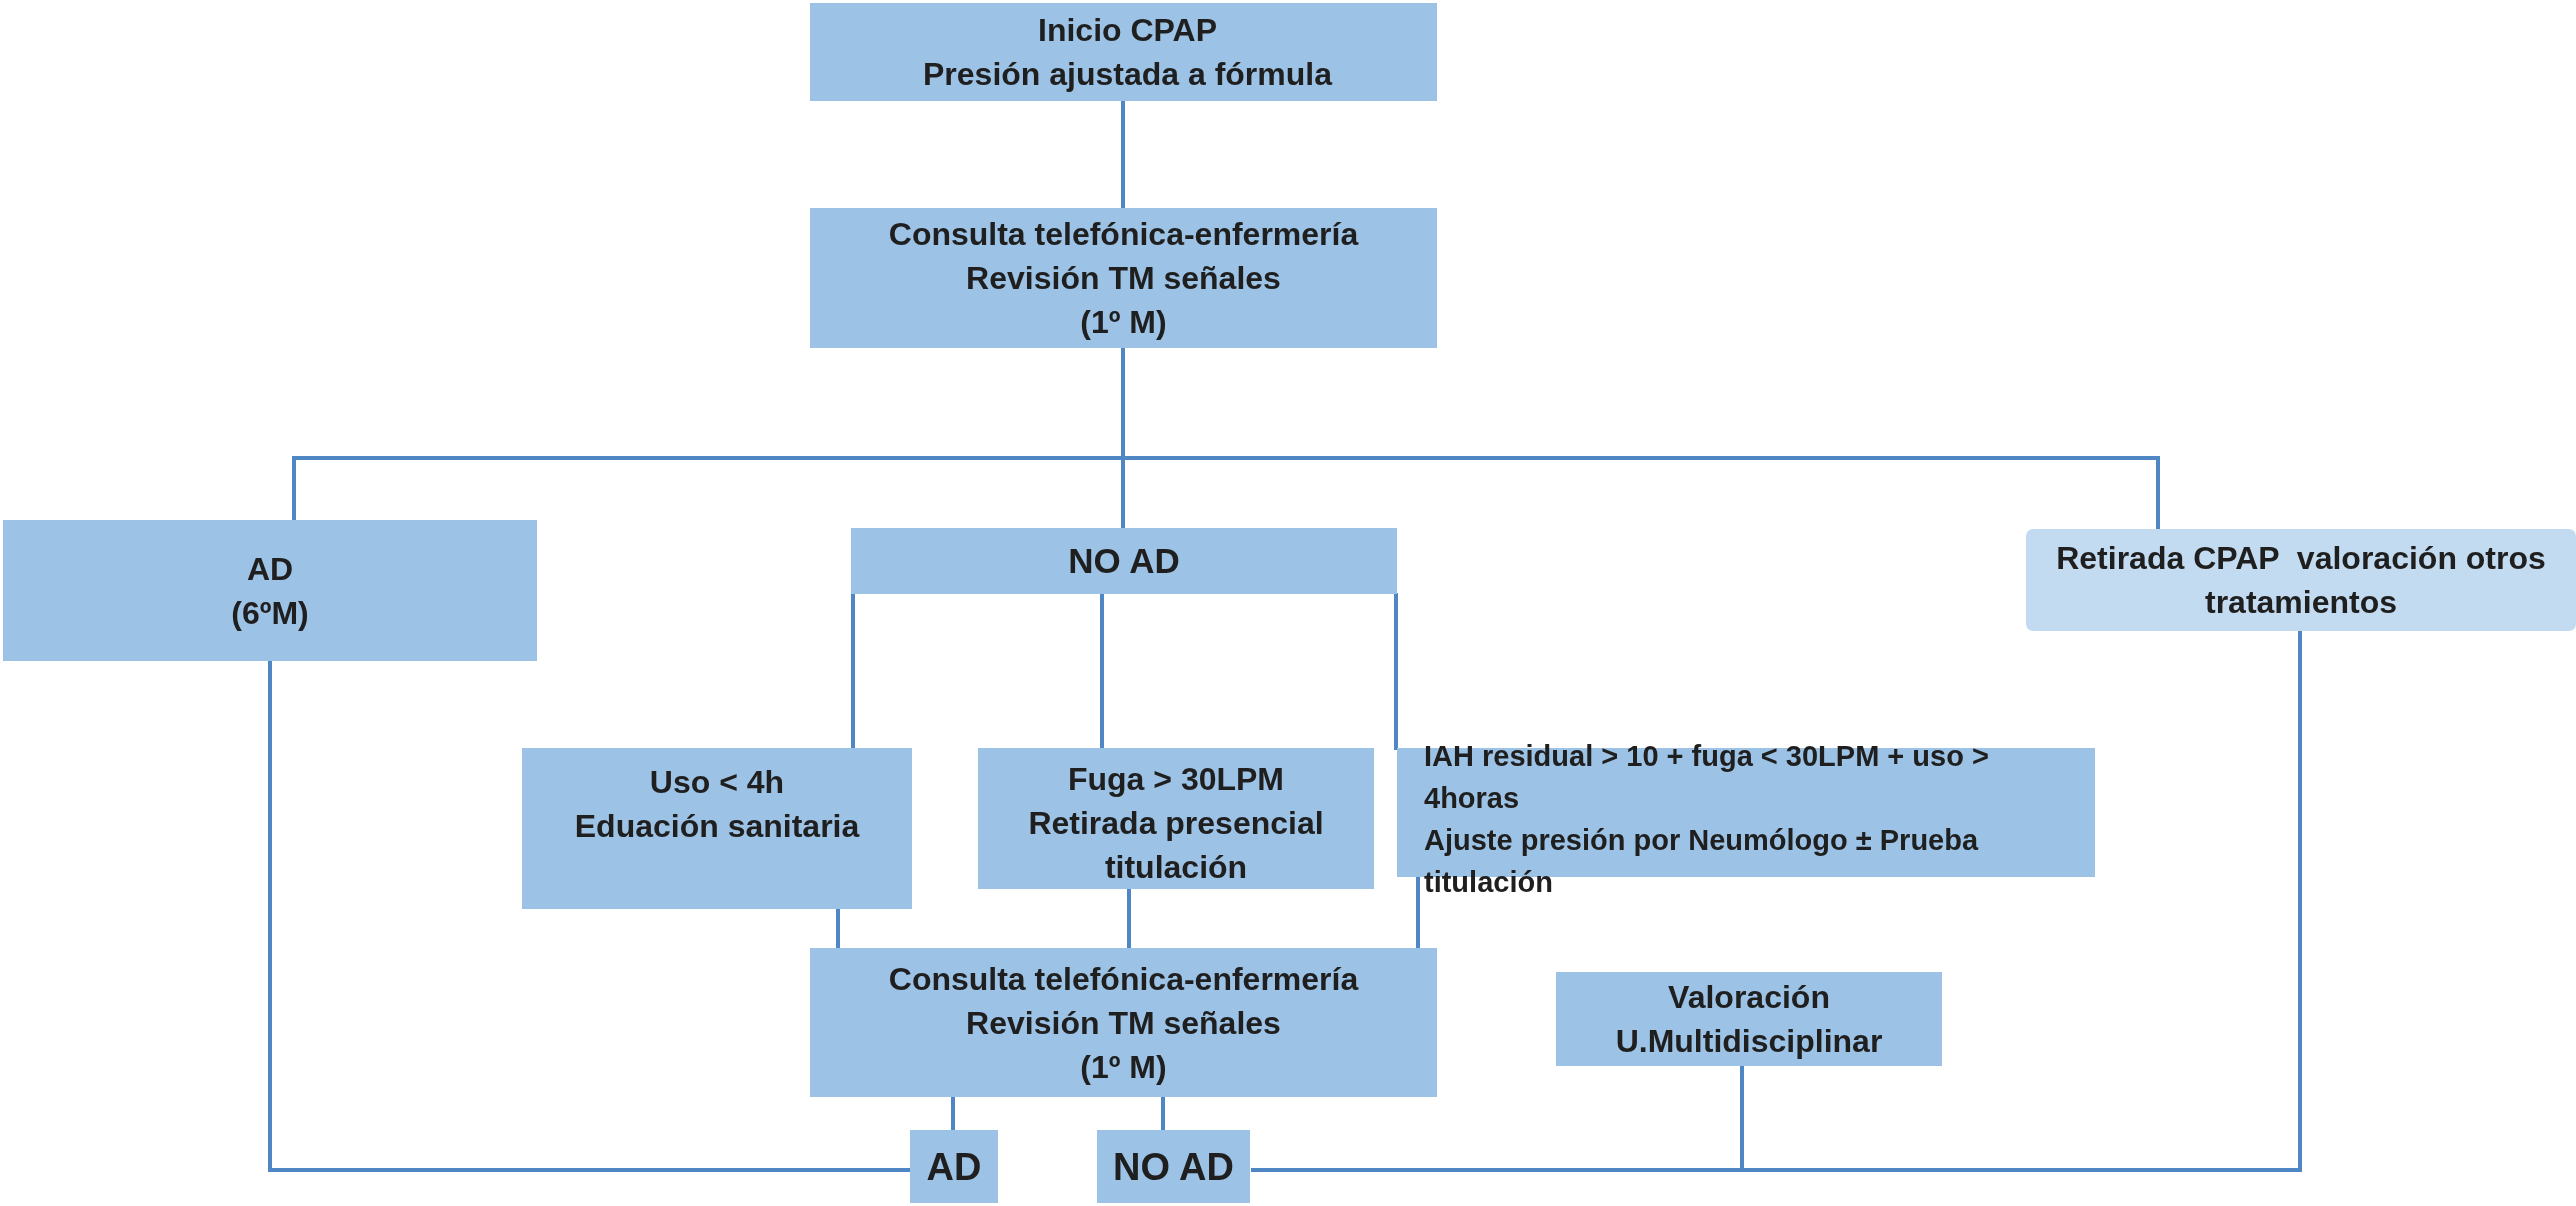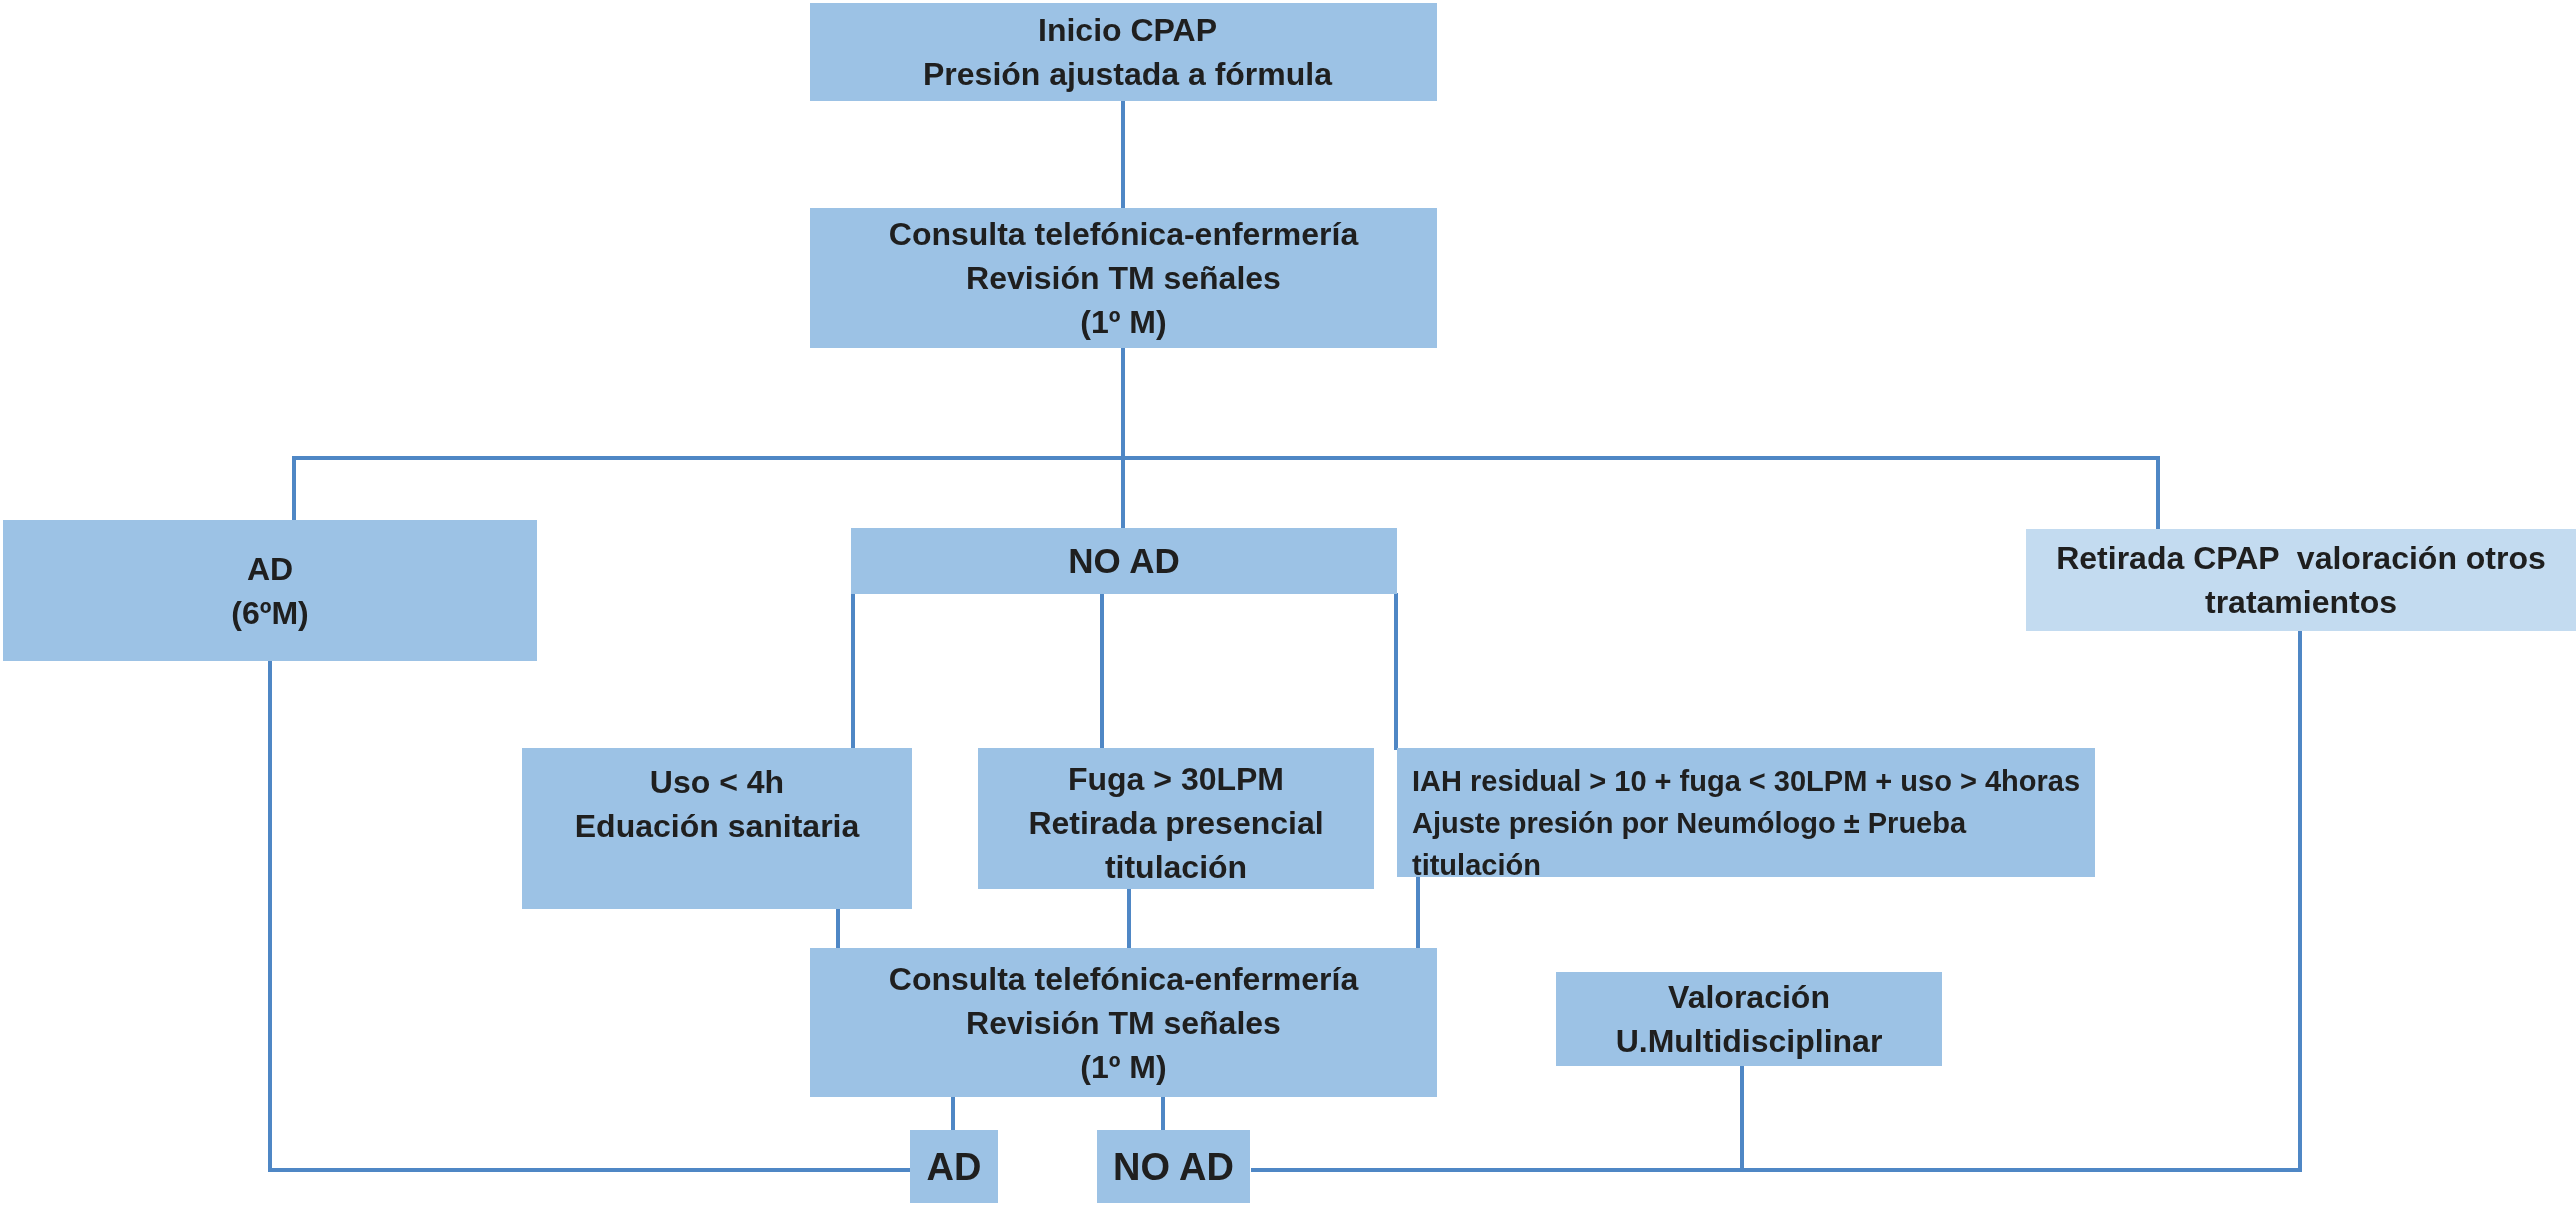--- a/index.html
+++ b/index.html
@@ -17,25 +17,25 @@
     display:flex;flex-direction:column;
     justify-content:center;align-items:center;
     text-align:center;
     font-weight:bold;
     font-size:32px;line-height:44px;
     box-sizing:border-box;
   }
   .node .l{white-space:pre-wrap;}
   .node.light{background:var(--box-fill-light,#C3DBF0);}
   .node.top-align{justify-content:flex-start;padding-top:12px;}
-  .node.left-align{align-items:flex-start;text-align:left;padding-left:15px;padding-right:7.5px;}
+  .node.left-align{align-items:flex-start;text-align:left;padding-left:27px;padding-right:7.5px;justify-content:center;}
   .node.noad-box{font-size:35px;}
   .node.iah{font-size:29px;line-height:42px;}
   .node.terminal{font-size:38px;}
-  .node.retirada{padding:0 22.6px;}
+  .node.retirada{padding:0 22.6px;border-radius:7px;}
   .conn{
     position:absolute;
     background:var(--connector,#4F87C5);
   }
 </style>
 </head>
 <body>
 
 <div id="stage">
 

